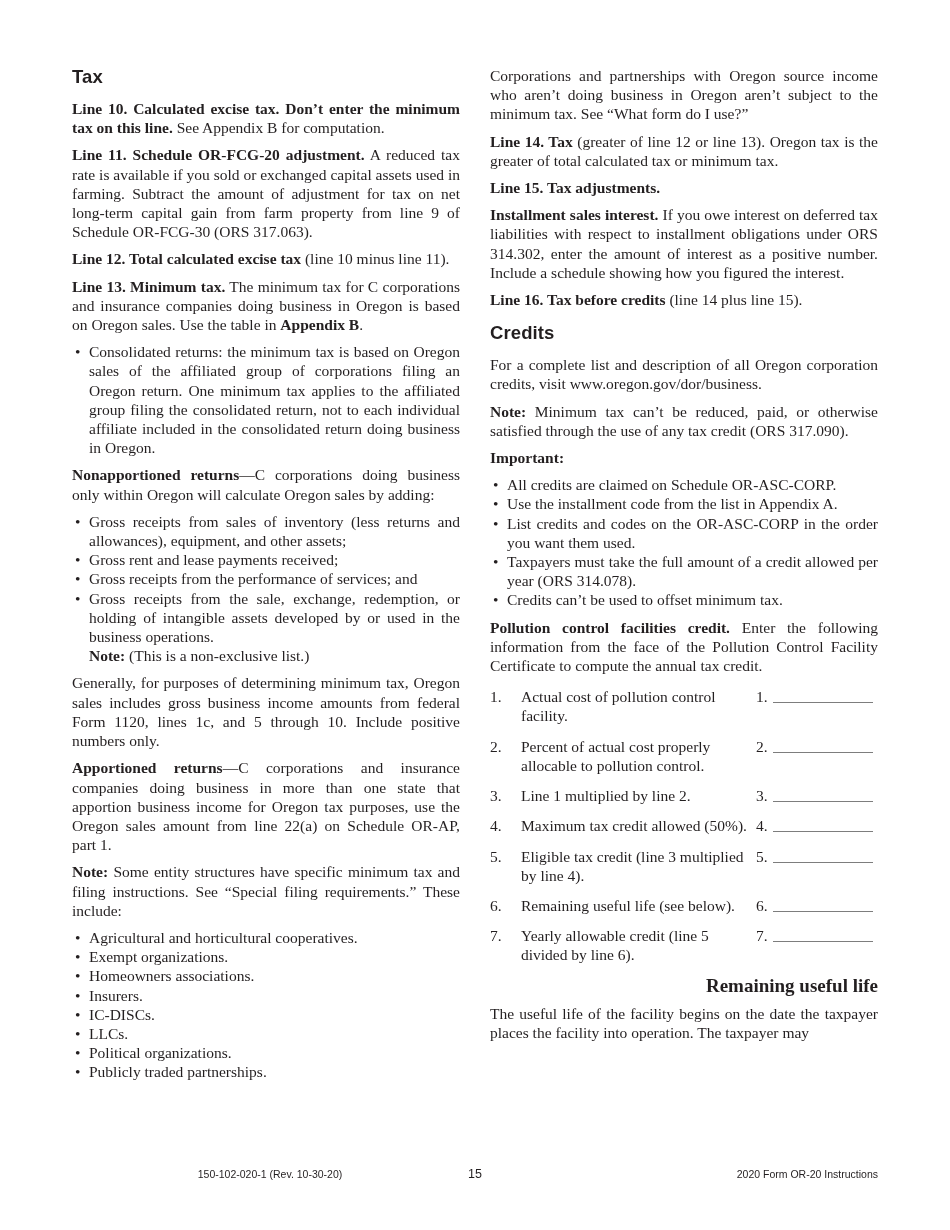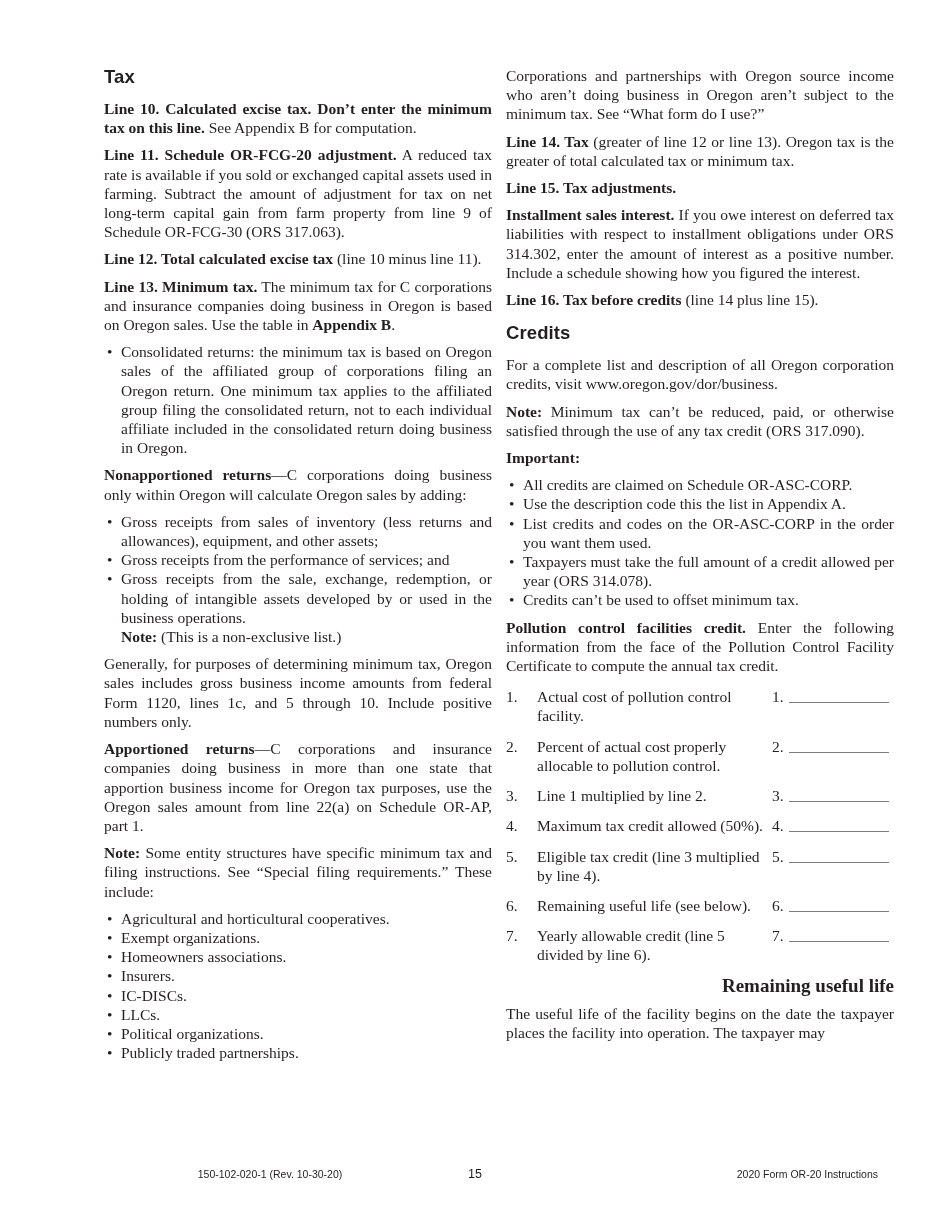--- a/index.html
+++ b/index.html
@@ -3,21 +3,21 @@
 <meta charset="utf-8">
 <style>
   html,body { margin:0; padding:0; background:#ffffff; }
   .page {
     position:relative; width:950px; height:1230px; background:#ffffff;
     color:#231f20; overflow:hidden;
     font-family:"Liberation Serif", serif;
   }
   .cols {
     position:absolute; top:66px; left:72px;
-    display:flex; gap:14px;margin-left:32px;
+    display:flex; gap:30px;
   }
   .col {
     width:388px; font-size:15.5px; line-height:19.2px;
     text-align:justify; hyphens:auto; -webkit-hyphens:auto;
   }
   .section-heading {
     font-family:"Liberation Sans", sans-serif; font-weight:700;
     font-size:18.5px; line-height:22px; margin:0 0 11px 0;
     text-align:left; letter-spacing:0.1px;
   }
@@ -70,20 +70,21 @@
       <p><b>Line 13. Minimum tax.</b><span> The minimum tax for C corporations and insurance companies doing business in Oregon is based on Oregon sales. Use the table in </span><b>Appendix B</b><span>.</span></p>
 
       <ul>
         <li>Consolidated returns: the minimum tax is based on Oregon sales of the affiliated group of corporations filing an Oregon return. One minimum tax applies to the affiliated group filing the consolidated return, not to each individual affiliate included in the consolidated return doing business in Oregon.</li>
       </ul>
 
       <p><b>Nonapportioned returns</b><span>—C corporations doing business only within Oregon will calculate Oregon sales by adding:</span></p>
 
       <ul class="tight">
         <li>Gross receipts from sales of inventory (less returns and allowances), equipment, and other assets;</li>
+        <li>Gross rent and lease payments received;</li>
         <li>Gross receipts from the performance of services; and</li>
         <li>Gross receipts from the sale, exchange, redemption, or holding of intangible assets developed by or used in the business operations.</li>
       </ul>
       <p class="hang"><b>Note:</b><span> (This is a non-exclusive list.)</span></p>
 
       <p>Generally, for purposes of determining minimum tax, Oregon sales includes gross business income amounts from federal Form 1120, lines 1c, and 5 through 10. Include positive numbers only.</p>
 
       <p><b>Apportioned returns</b><span>—C corporations and insurance companies doing business in more than one state that apportion business income for Oregon tax purposes, use the Oregon sales amount from line 22(a) on Schedule OR-AP, part 1.</span></p>
 
       <p><b>Note:</b><span> Some entity structures have specific minimum tax and filing instructions. See “Special filing requirements.” These include:</span></p>
@@ -115,21 +116,21 @@
       <h2 class="section-heading spaced">Credits</h2>
 
       <p>For a complete list and description of all Oregon corporation credits, visit www.oregon.gov/dor/business.</p>
 
       <p><b>Note:</b><span> Minimum tax can’t be reduced, paid, or otherwise satisfied through the use of any tax credit (ORS 317.090).</span></p>
 
       <p><b>Important:</b></p>
 
       <ul>
         <li>All credits are claimed on Schedule OR-ASC-CORP.</li>
-        <li>Use the description code this the list in Appendix A.</li>
+        <li>Use the installment code from the list in Appendix A.</li>
         <li>List credits and codes on the OR-ASC-CORP in the order you want them used.</li>
         <li>Taxpayers must take the full amount of a credit allowed per year (ORS 314.078).</li>
         <li>Credits can’t be used to offset minimum tax.</li>
       </ul>
 
       <p><b>Pollution control facilities credit.</b><span> Enter the following information from the face of the Pollution Control Facility Certificate to compute the annual tax credit.</span></p>
 
       <div class="worksheet">
         <div class="wrow">
           <span class="wnum">1.</span>

